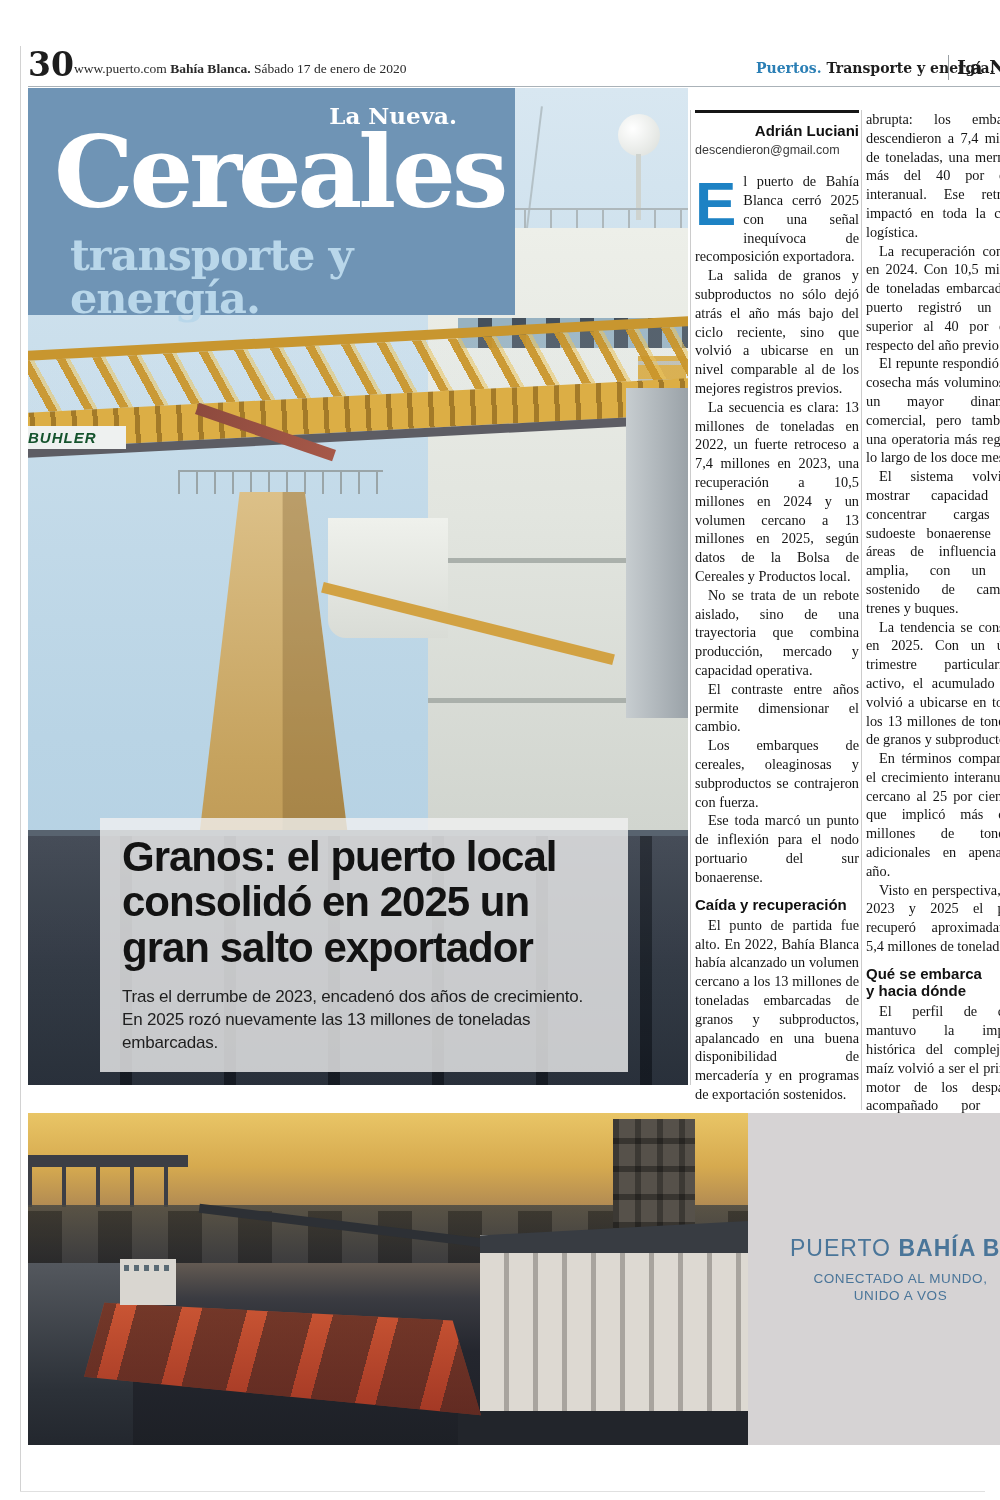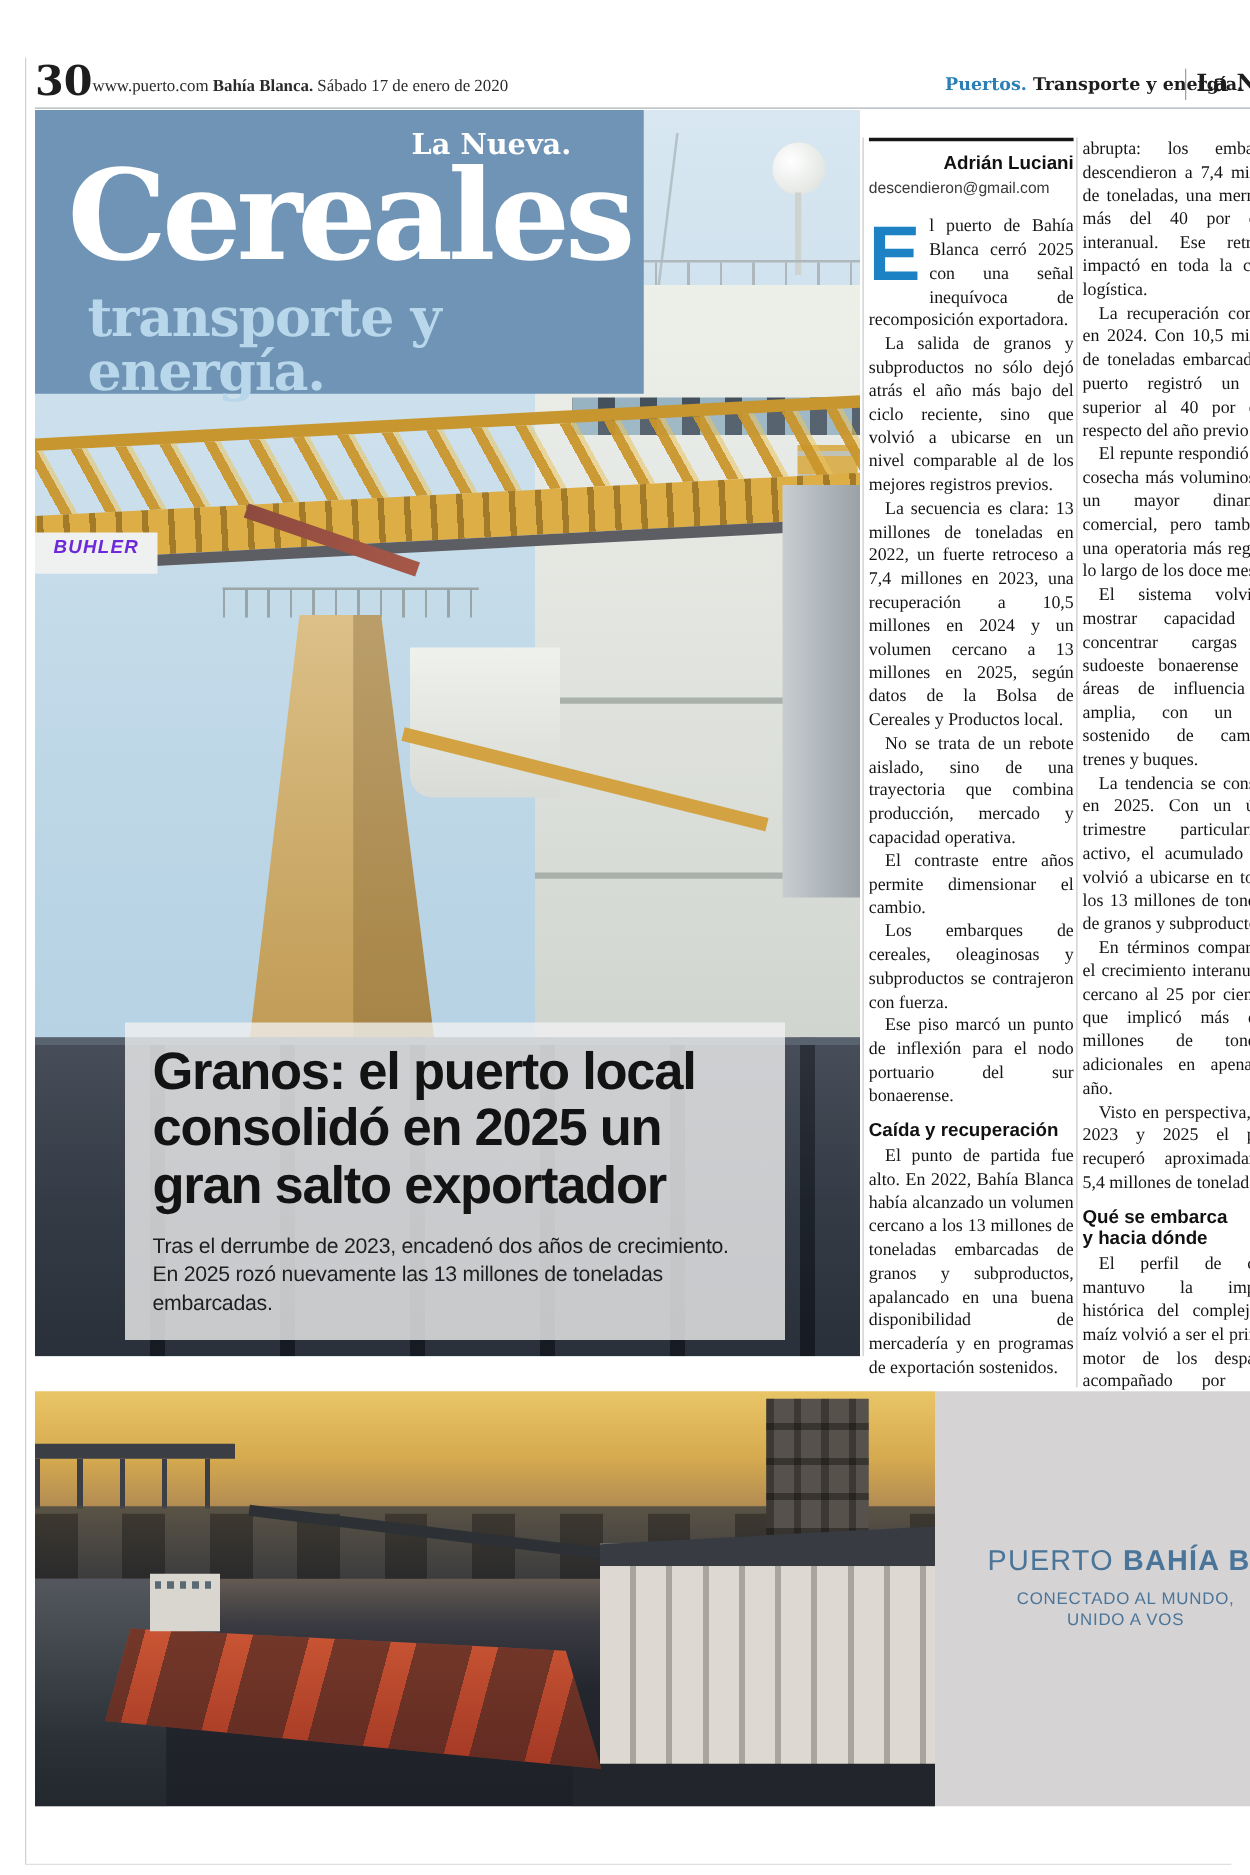--- a/index.html
+++ b/index.html
@@ -46,22 +46,22 @@
       background:linear-gradient(180deg,#eff1ec,#d9dcd6);border-radius:0 0 0 18px;}
   .mp-yellow-r{left:610px;top:268px;width:48px;height:185px;
       background:repeating-linear-gradient(0deg,#d9a93e 0 14px,rgba(60,50,20,.25) 14px 18px);}
   .mp-conveyor{left:-15px;top:245px;width:710px;height:132px;transform:rotate(-3deg);}
   .mp-cv-top{left:0;top:0;width:100%;height:10px;background:#c8962f;}
   .mp-cv-truss{left:0;top:10px;width:100%;height:52px;
       background:repeating-linear-gradient(64deg,rgba(202,150,44,.95) 0 8px,rgba(233,199,106,.6) 8px 12px,rgba(220,232,240,.12) 12px 32px);}
   .mp-cv-rollers{left:0;top:62px;width:100%;height:36px;
       background:repeating-linear-gradient(90deg,#dcae45 0 16px,#a37a28 16px 21px);}
   .mp-cv-walk{left:0;top:98px;width:100%;height:9px;background:#5d5d64;}
-  .mp-label{left:0;top:338px;width:98px;height:33px;background:#eef1f0;color:#6d28d9;
-      font:bold italic 15px/23px "Liberation Sans",sans-serif;text-align:center;letter-spacing:1px;}
+  .mp-label{left:0;top:338px;width:98px;height:23px;background:#eef1f0;color:#14532d;
+      font:bold italic 15px/23px "Liberation Sans",sans-serif;text-align:left;letter-spacing:1px;}
   .mp-boom-red{left:165px;top:338px;width:145px;height:12px;transform:rotate(19deg);
       background:linear-gradient(90deg,#8d4a3e,#a65848);}
   .mp-tower-rail{left:150px;top:382px;width:205px;height:22px;border-top:2px solid #9aa5a8;
       background:repeating-linear-gradient(90deg,#9aa5a8 0 2px,transparent 2px 18px);}
   .mp-tower{left:160px;top:404px;width:172px;height:440px;
       clip-path:polygon(30% 0,68% 0,100% 100%,0 100%);
       background:linear-gradient(180deg,#dcc088,#c6a35f 60%,#b8924e);}
   .mp-tower-sh{left:0;top:0;width:100%;height:100%;
       clip-path:polygon(55% 0,68% 0,100% 100%,55% 100%);background:rgba(110,80,35,.30);}
   .mp-arm2{left:290px;top:530px;width:300px;height:11px;background:#d2a243;transform:rotate(14deg);}
@@ -197,21 +197,21 @@
   <div class="col" id="col1">
     <div class="rule"></div>
     <div class="byname">Adrián Luciani</div>
     <div class="bymail">descendieron@gmail.com</div>
     <p class="noindent"><span class="dropcap">E</span><span>l puerto de Bahía Blanca cerró 2025 con una señal inequívoca de recomposición exportadora.</span></p>
     <p>La salida de granos y subproductos no sólo dejó atrás el año más bajo del ciclo reciente, sino que volvió a ubicarse en un nivel comparable al de los mejores registros previos.</p>
     <p>La secuencia es clara: 13 millones de toneladas en 2022, un fuerte retroceso a 7,4 millones en 2023, una recuperación a 10,5 millones en 2024 y un volumen cercano a 13 millones en 2025, según datos de la Bolsa de Cereales y Productos local.</p>
     <p>No se trata de un rebote aislado, sino de una trayectoria que combina producción, mercado y capacidad operativa.</p>
     <p>El contraste entre años permite dimensionar el cambio.</p>
     <p>Los embarques de cereales, oleaginosas y subproductos se contrajeron con fuerza.</p>
-    <p>Ese piso marcó un punto de inflexión para el nodo portuario del sur bonaerense.</p>
+    <p>Ese toda marcó un punto de inflexión para el nodo portuario del sur bonaerense.</p>
     <div class="subhead">Caída y recuperación</div>
     <p>El punto de partida fue alto. En 2022, Bahía Blanca había alcanzado un volumen cercano a los 13 millones de toneladas embarcadas de granos y subproductos, apalancado en una buena disponibilidad de mercadería y en programas de exportación sostenidos.</p>
 
   </div>
 
   <div class="col" id="col2">
     <p class="noindent">abrupta: los embarques descendieron a 7,4 millones de toneladas, una merma de más del 40 por ciento interanual. Ese retroceso impactó en toda la cadena logística.</p>
     <p>La recuperación comenzó en 2024. Con 10,5 millones de toneladas embarcadas, el puerto registró un salto superior al 40 por ciento respecto del año previo.</p>
     <p>El repunte respondió a una cosecha más voluminosa y a un mayor dinamismo comercial, pero también a una operatoria más regular a lo largo de los doce meses.</p>
     <p>El sistema volvió a mostrar capacidad para concentrar cargas del sudoeste bonaerense y de áreas de influencia más amplia, con un flujo sostenido de camiones, trenes y buques.</p>

